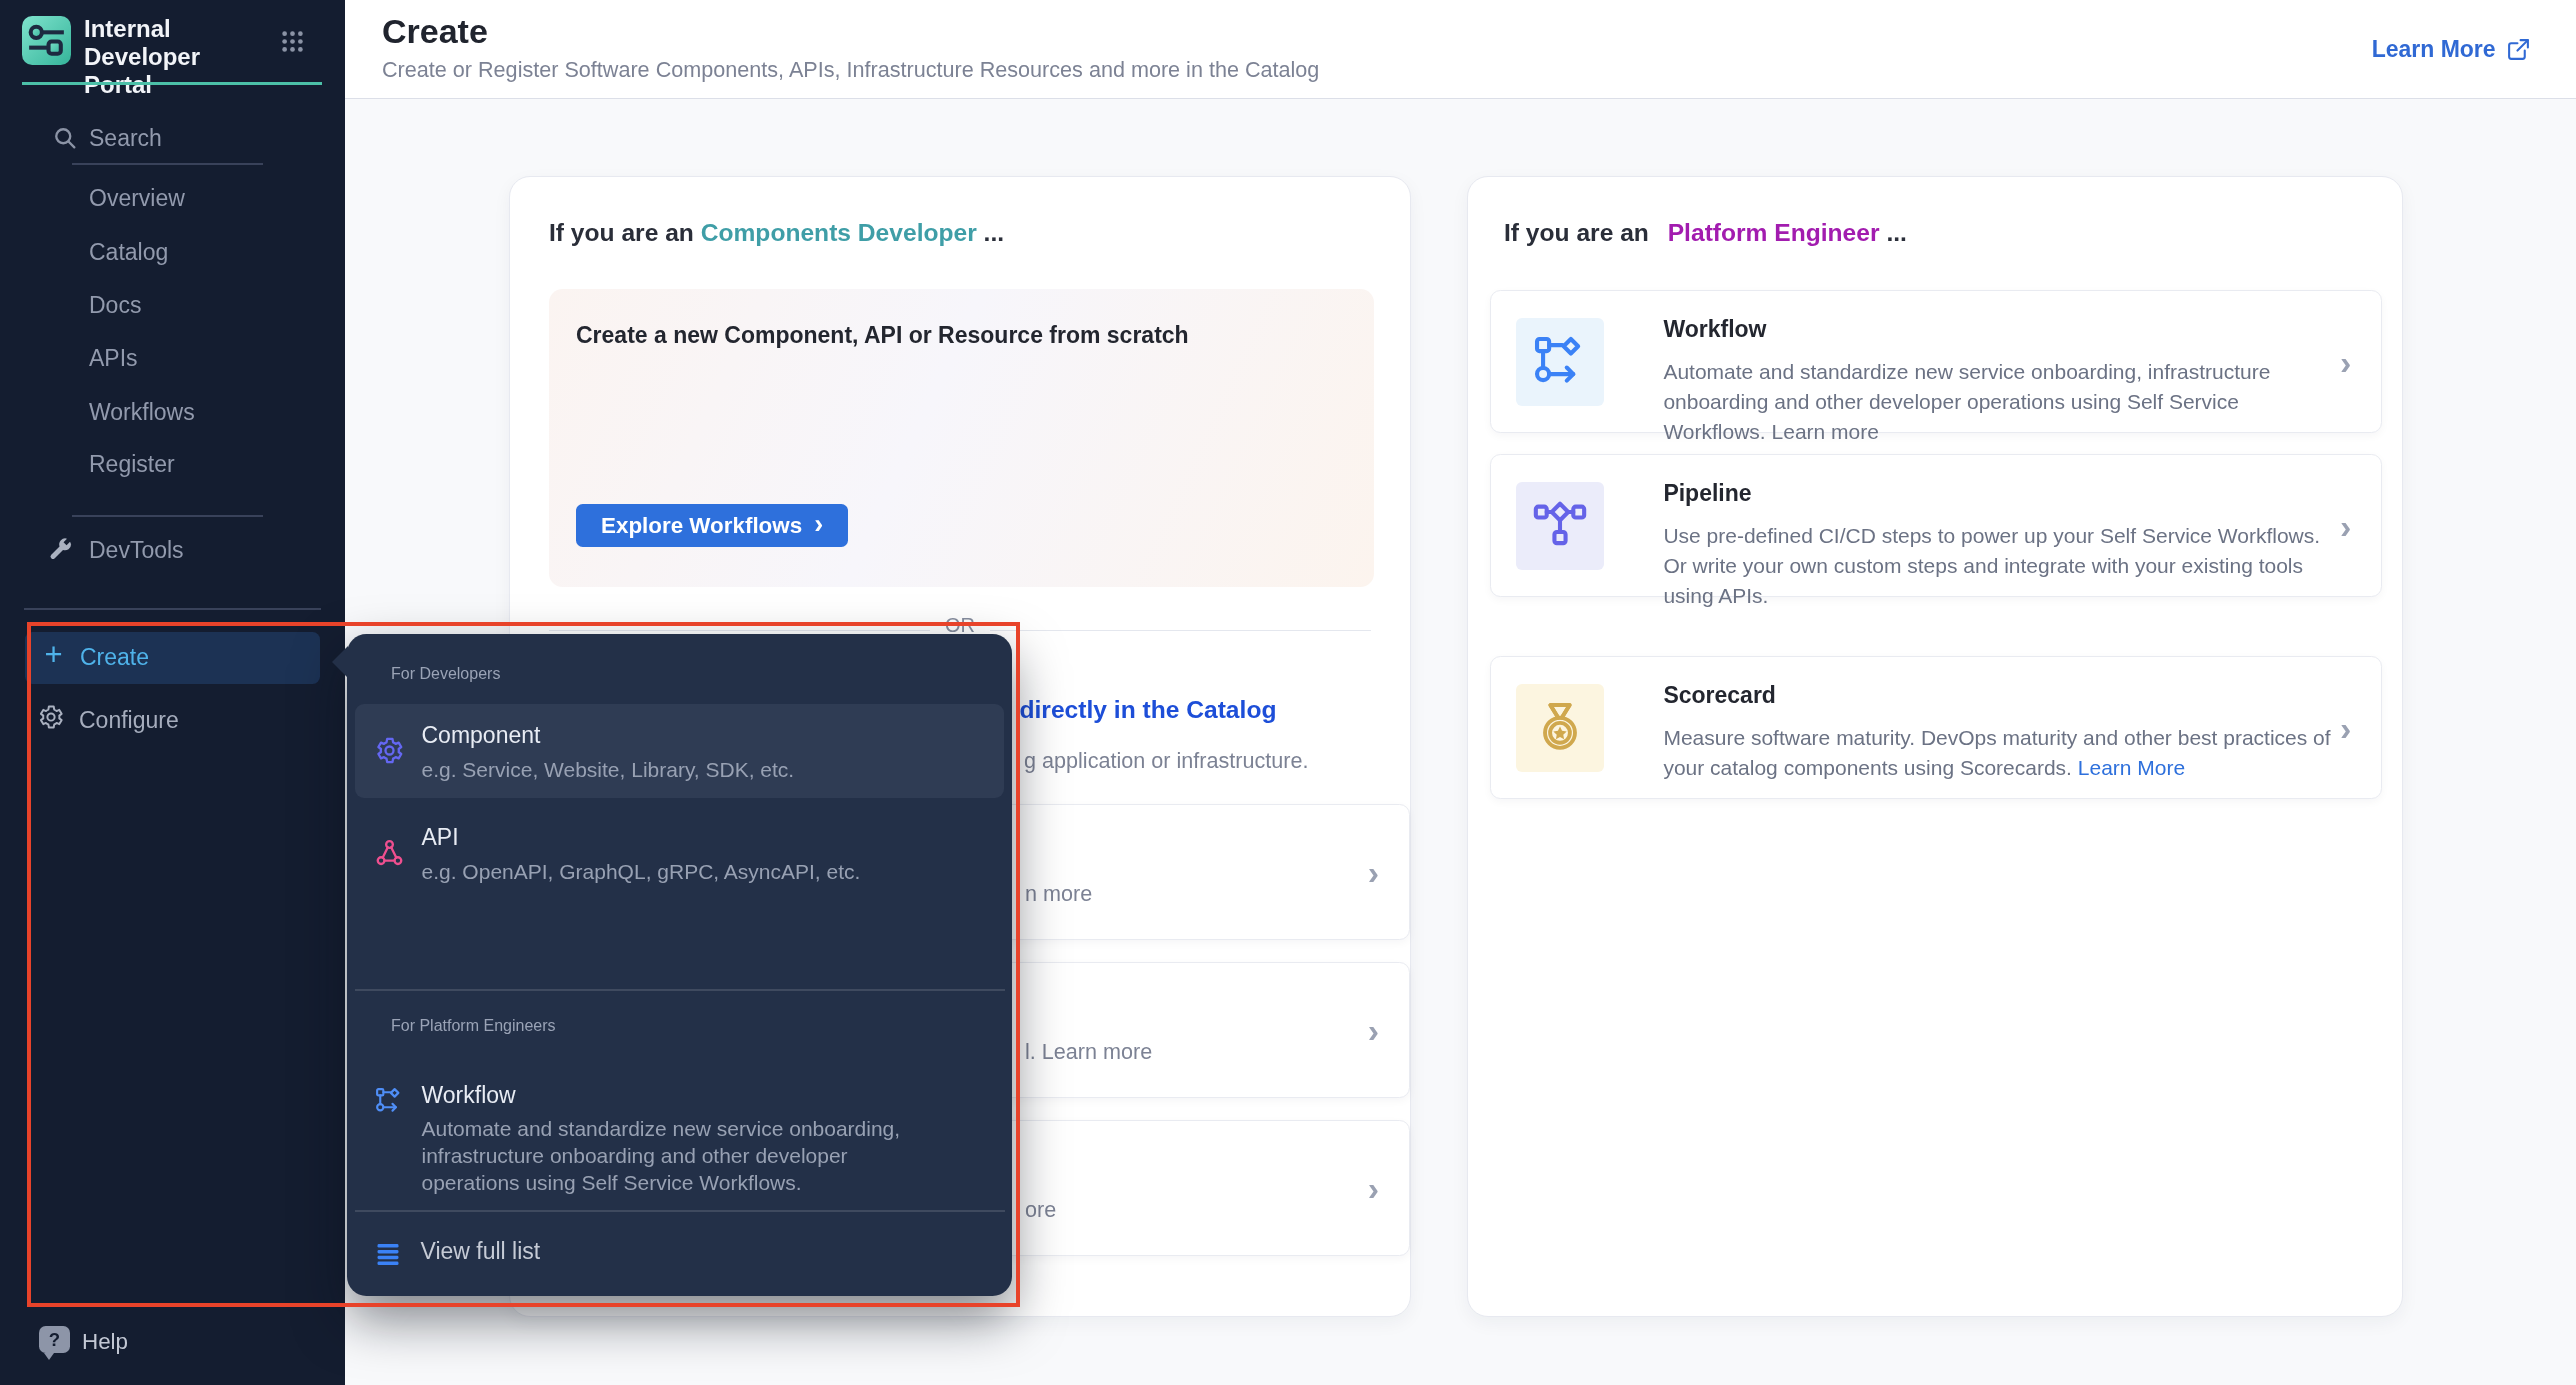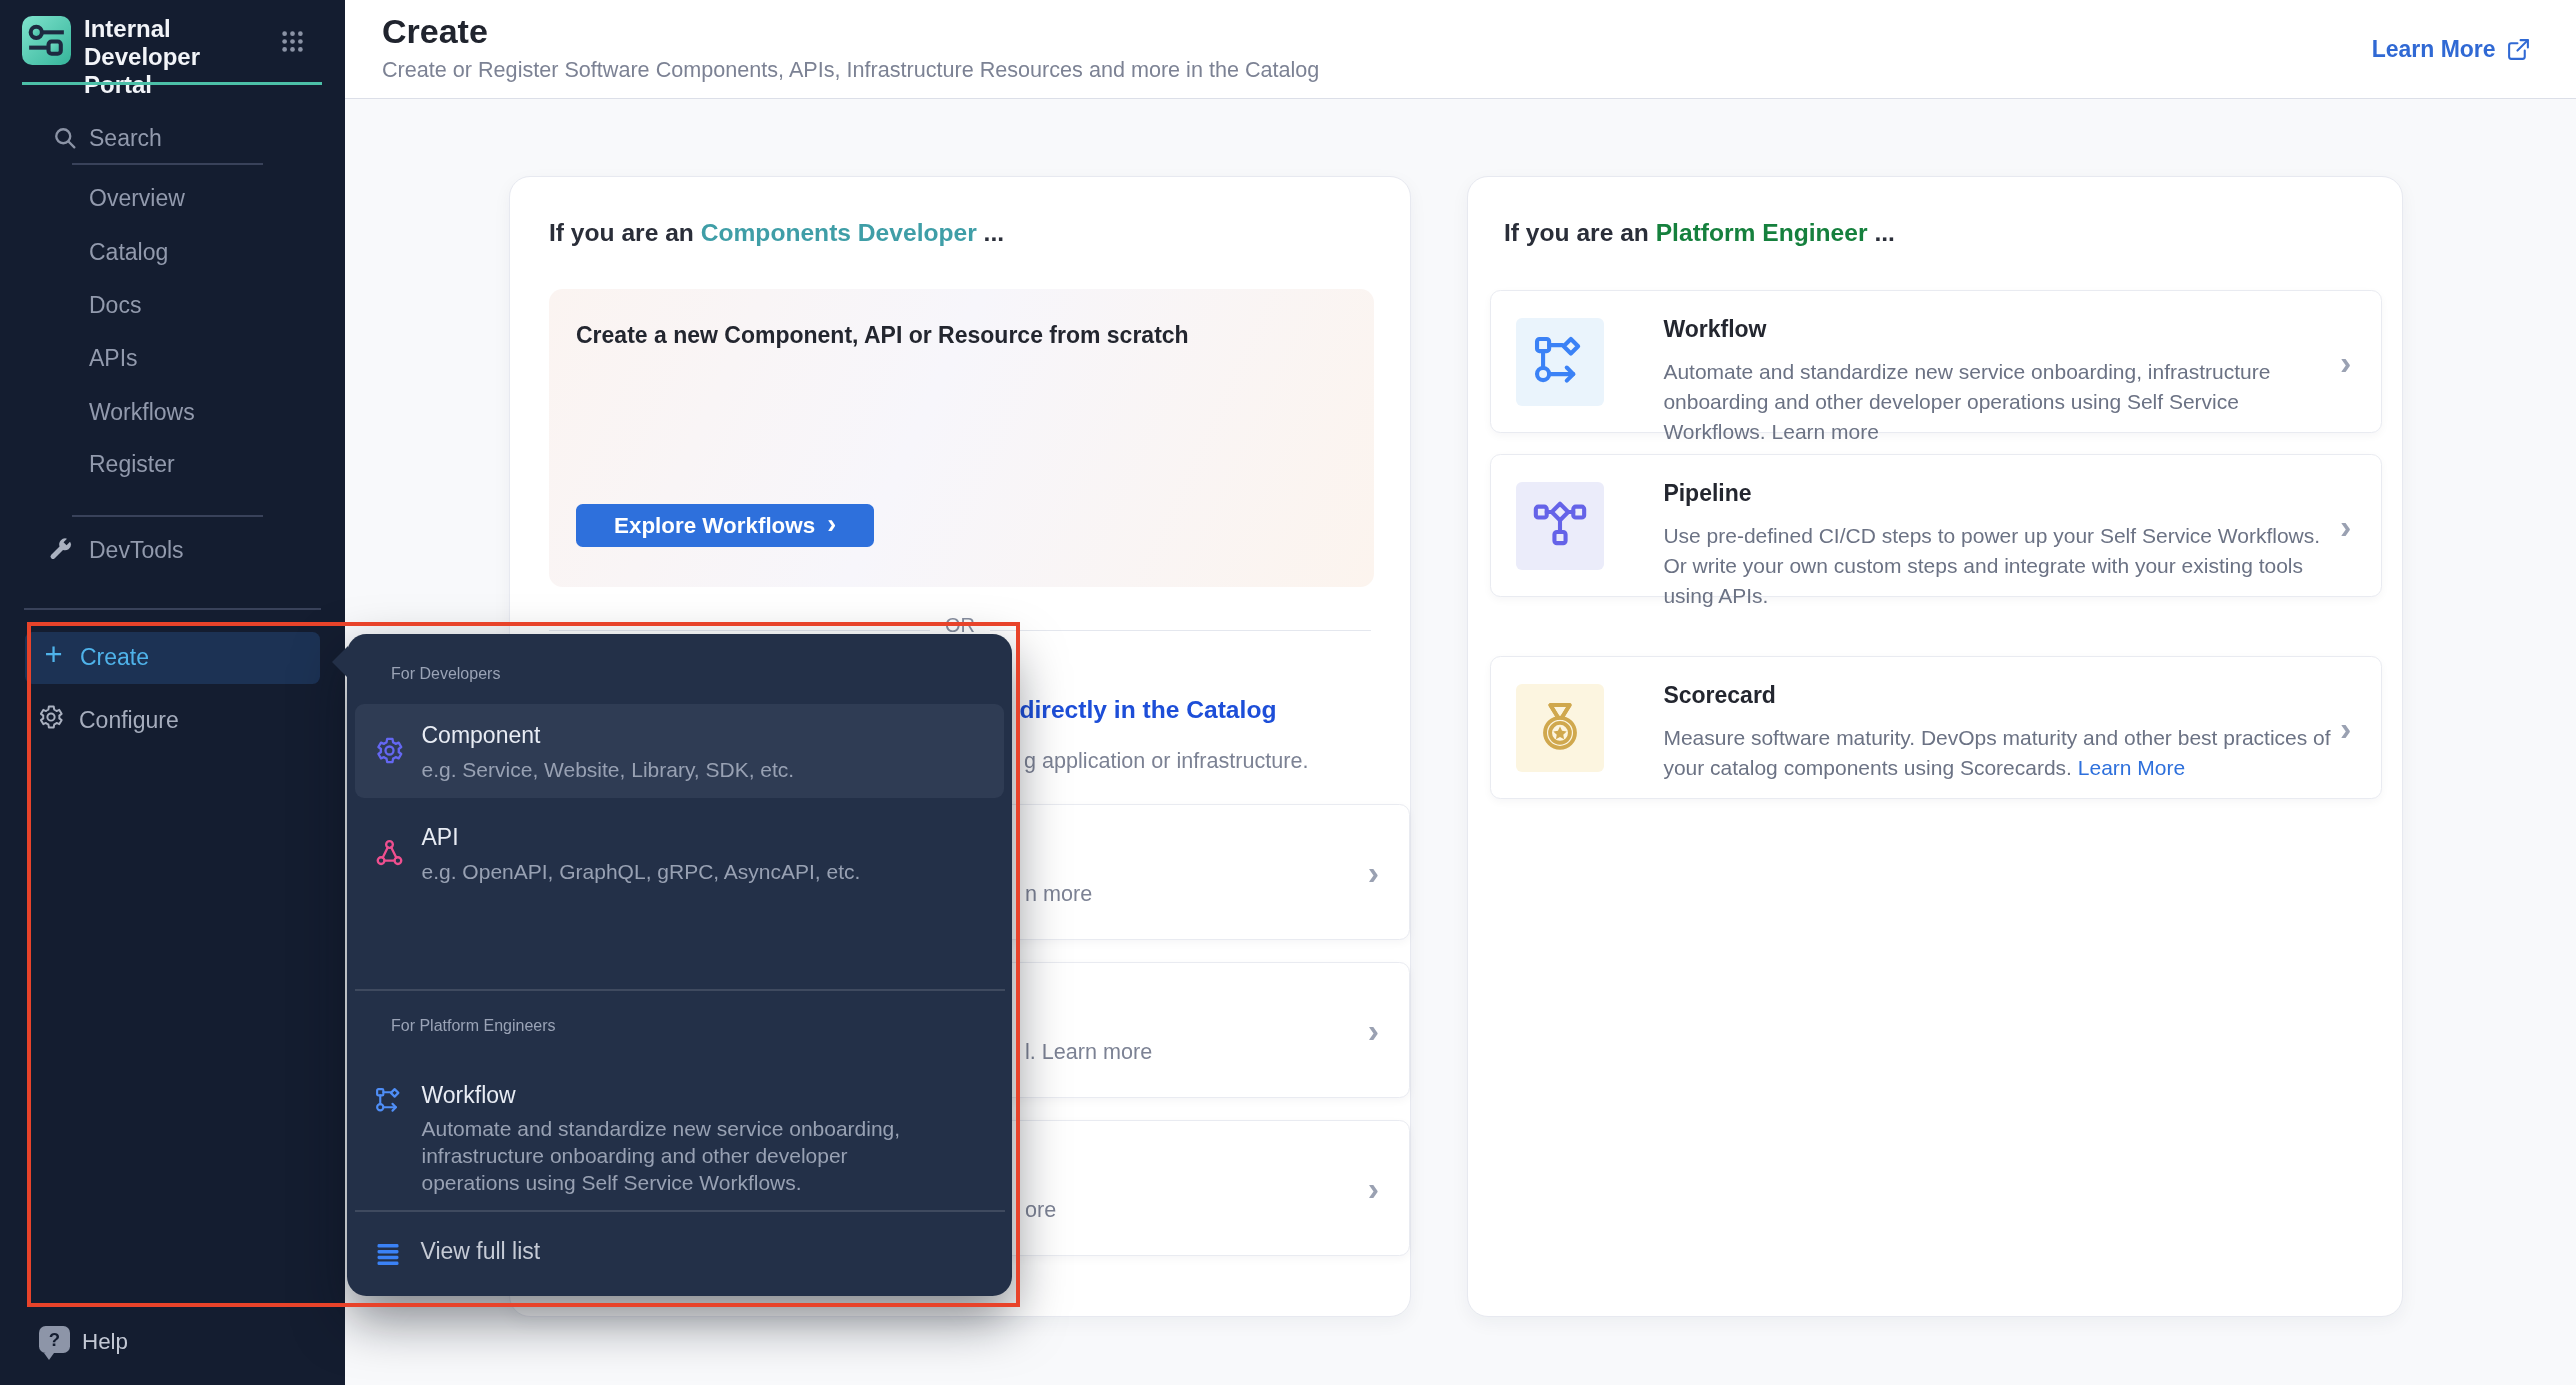--- a/index.html
+++ b/index.html
@@ -14,31 +14,31 @@
   .page-title { position:absolute; left:37px; top:12px; font-size:34px; font-weight:700; color:#20242e; }
   .page-subtitle { position:absolute; left:37px; top:57px; font-size:21.6px; color:#7c8294;text-align:right; }
   .learn-more { position:absolute; right:45px; top:36px; display:flex; align-items:center; gap:10.4px;
     color:#3069d4; font-size:23px; font-weight:700; cursor:pointer; }
   .learn-more svg { width:25px; height:25px; }
 
   .card { position:absolute; background:#ffffff; border:1.5px solid #e7e9f0; border-radius:21px;
     box-shadow:0 6px 18px rgba(25,35,60,0.05); }
   .card-heading { position:absolute; font-size:24.6px; font-weight:700; color:#2a2e39; white-space:nowrap; }
   .role-teal { color:#3f9ea7; }
-  .role-blue { color:#15803d; }
+  .role-blue { color:#a21caf;margin-left:12px; }
 
   
   .dev-card { left:164px; top:176px; width:902px; height:1141px; }
   .dev-card .card-heading { left:39px; top:42px; }
   .cta-card { position:absolute; left:39px; top:112px; width:825px; height:298px; border-radius:13.4px;
     background:linear-gradient(115deg,#fbf4f1 0%, #f7f6fb 45%, #fcf4ee 100%); }
   .cta-title { position:absolute; left:27px; top:33px; font-size:23px; font-weight:700; color:#23262f; }
   .cta-body { position:absolute; left:27px; top:78px; width:788px; font-size:21.6px; line-height:31px; color:#686f82; }
   .cta-btn { position:absolute; left:27px; top:215px; height:43px; display:inline-flex; align-items:center;
-    gap:12px; padding:0 38px; background:#2e70dc; border:none; border-radius:6.7px; color:#ffffff;
+    gap:12px; padding:0 25px; background:#2e70dc; border:none; border-radius:6.7px; color:#ffffff;
     font-size:22.4px; font-weight:700; font-family:inherit; cursor:pointer; }
   .cta-btn .btn-chev { font-size:27px; line-height:1; font-weight:700; margin-top:-3px; }
   .or-line { position:absolute; left:39px; right:39px; top:453px; border-top:1.5px solid #e4e7ee; }
   .or-label { position:absolute; top:437px; left:50%; transform:translateX(-50%); background:#ffffff;
     padding:0 15px; font-size:20px; color:#868d9e; }
   .reg-heading-frag { position:absolute; left:489px; top:519px; font-size:24.6px; font-weight:700; color:#1d4ed8; white-space:nowrap; }
   .reg-sub-frag { position:absolute; left:514px; top:571px; font-size:21.6px; color:#7c8294; white-space:nowrap; }
   .dev-row { position:absolute; left:39px; width:861px; height:136px; background:#ffffff;
     border:1.5px solid #e9ebf1; border-radius:10.4px; box-shadow:0 3px 9px rgba(25,35,60,0.04); cursor:pointer; }
   .dev-row .row-frag { position:absolute; left:475px; top:76px; font-size:21.6px; color:#7c8294; white-space:nowrap; }

